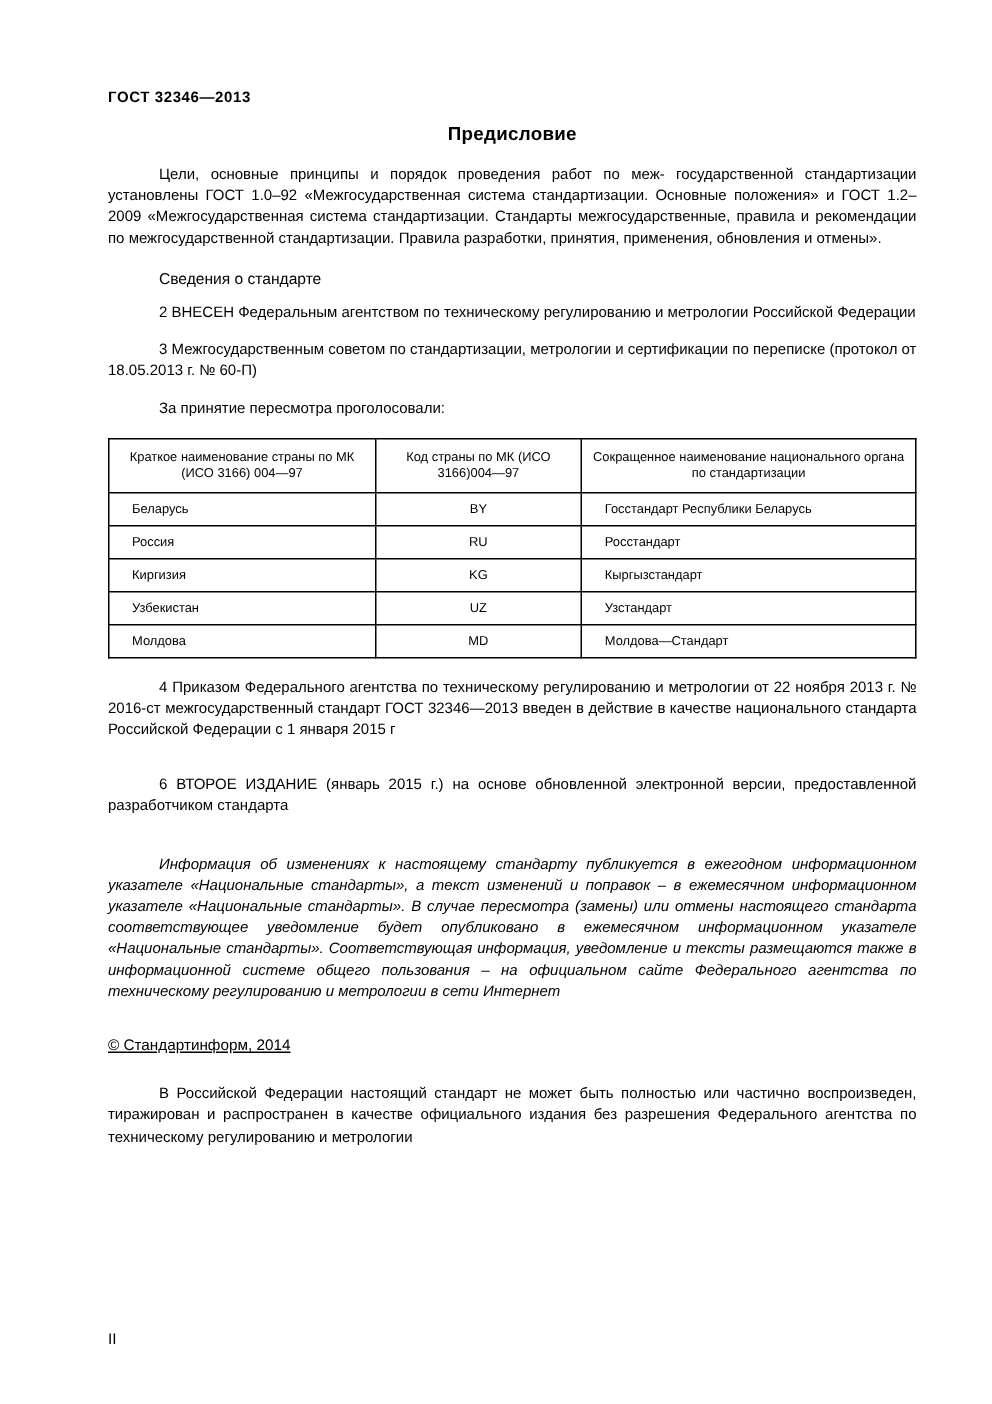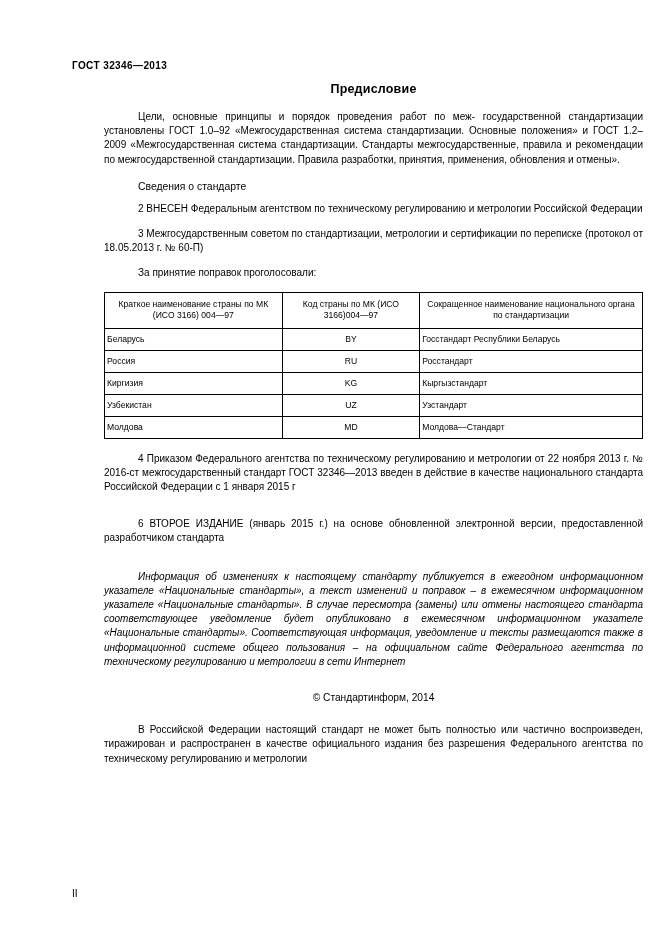--- a/index.html
+++ b/index.html
@@ -28,21 +28,20 @@
     left: 72px;
     font-size: 10px;
     font-weight: bold;
     letter-spacing: 0.4px;
   }
   .content {
     position: absolute;
     top: 82px;
     left: 72px;
     width: 539px;
-    margin-left: 32px;
   }
   h1.title {
     font-size: 12.5px;
     font-weight: bold;
     text-align: center;
     margin: 0 0 14px 0;
     letter-spacing: 0.2px;
   }
   p {
     margin: 0 0 11px 0;
@@ -59,21 +58,21 @@
   }
   table.votes {
     border-collapse: collapse;
     width: 100%;
     margin: 6px 0 13px 0;
     table-layout: fixed;
   }
   table.votes td, table.votes th {
     border: 1px solid #000000;
     font-size: 8.6px;
-    padding: 4px 2px;
+    padding: 4px 15px;
     vertical-align: middle;
     font-weight: normal;
     text-align: left;
   }
   table.votes thead th {
     text-align: center;
     padding: 6px 6px;
     line-height: 11.5px;
   }
   table.votes tbody td {
@@ -83,24 +82,25 @@
     text-align: center;
   }
   .col1 { width: 33%; }
   .col2 { width: 25%; }
   .col3 { width: 42%; }
   p.italic {
     font-style: italic;
     text-indent: 34px;
   }
   .copyright {
-    text-align: center;
+    text-align: left;
     font-size: 10.2px;
     margin: 22px 0 18px 0;
     text-indent: 0;
+    text-decoration: underline;
   }
   .page-number {
     position: absolute;
     left: 72px;
     top: 888px;
     font-size: 10.2px;
   }
   .spacer-sm { height: 6px; }
   .spacer-md { height: 13px; }
 </style>
@@ -115,21 +115,21 @@
 
     <h1 class="title">Предисловие</h1>
 
     <p>Цели, основные принципы и порядок проведения работ по меж- государственной стандартизации установлены ГОСТ 1.0–92 «Межгосударственная система стандартизации. Основные положения» и ГОСТ 1.2–2009 «Межгосударственная система стандартизации. Стандарты межгосударственные, правила и рекомендации по межгосударственной стандартизации. Правила разработки, принятия, применения, обновления и отмены».</p>
 
     <div class="subhead">Сведения о стандарте</div>
 
     <p>2 ВНЕСЕН Федеральным агентством по техническому регулированию и метрологии Российской Федерации</p>
     <p>3 Межгосударственным советом по стандартизации, метрологии и сертификации по переписке (протокол от 18.05.2013 г. № 60-П)</p>
 
-    <p>За принятие поправок проголосовали:</p>
+    <p>За принятие пересмотра проголосовали:</p>
 
     <table class="votes">
       <thead>
         <tr>
           <th class="col1">Краткое наименование страны по МК (ИСО 3166) 004—97</th>
           <th class="col2">Код страны по МК (ИСО 3166)004—97</th>
           <th class="col3">Сокращенное наименование национального органа по стандартизации</th>
         </tr>
       </thead>
       <tbody>

